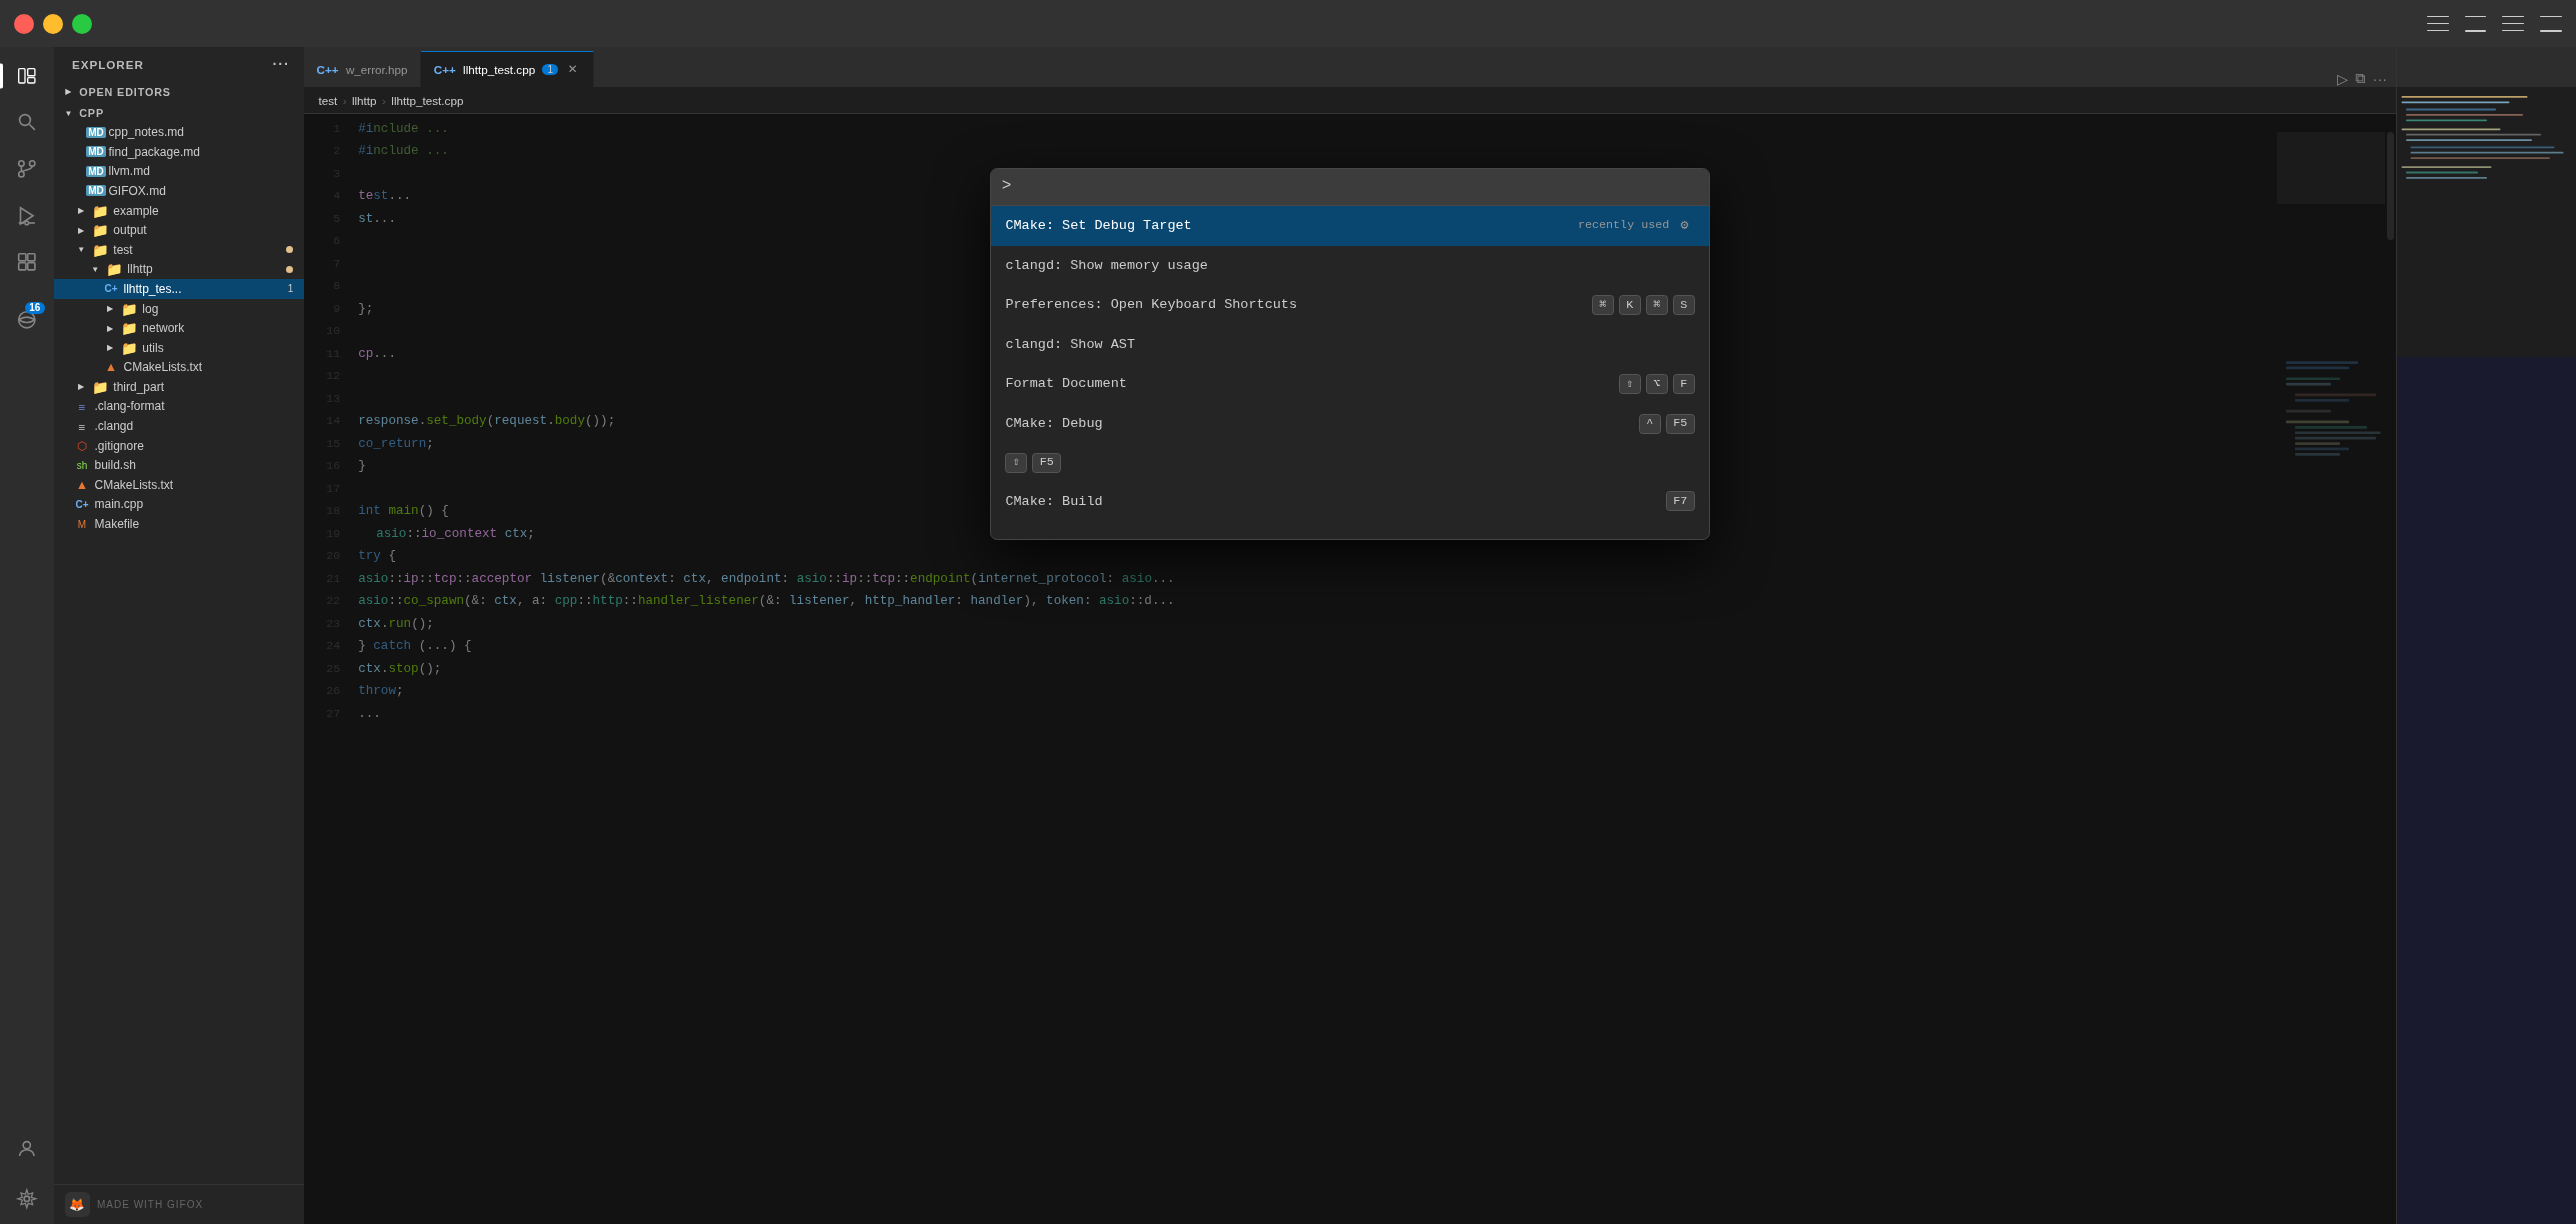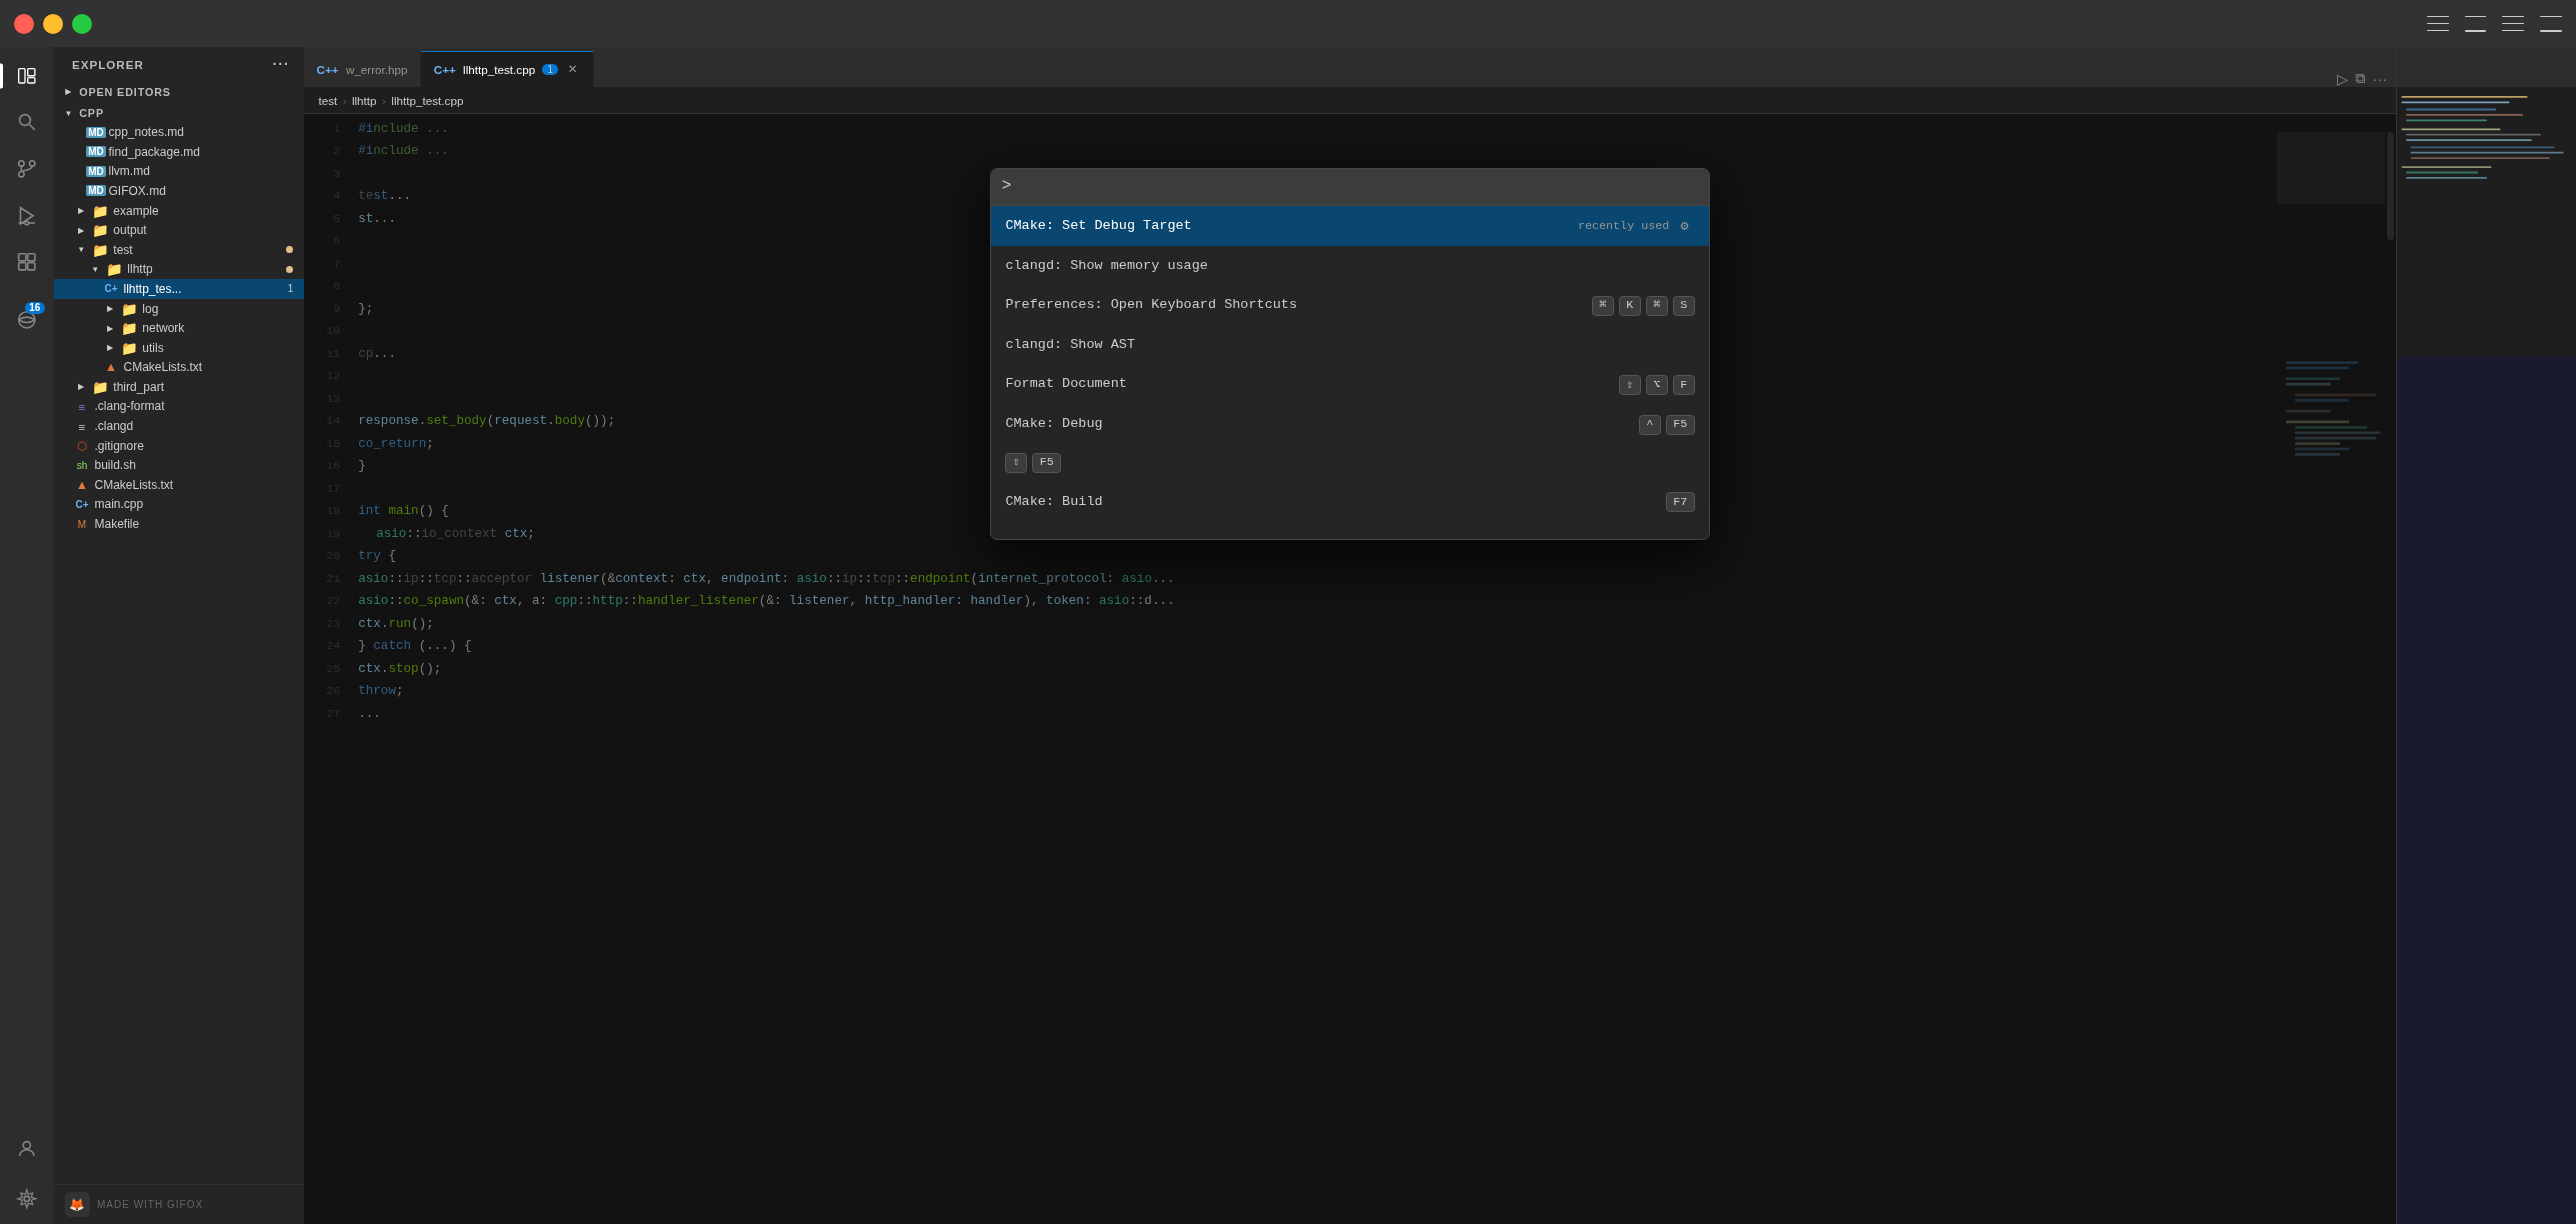--- a/index.html
+++ b/index.html
@@ -347,21 +347,21 @@
       font-size: 16px;
       font-family: inherit;
     }
     .command-input::placeholder { color: #666; }
     .command-list {
       max-height: 360px;
       overflow-y: auto;
     }
     .command-item {
       display: flex;
-      align-items: flex-end;
+      align-items: center;
       padding: 9px 14.4px;
       font-size: 13.5px;
       color: #cccccc;
       cursor: pointer;
       gap: 14px;
     }
     .command-item.selected { background: #094771; color: #ffffff; }
     .command-label { flex: 1; }
     .command-meta {
       display: flex;
@@ -433,21 +433,21 @@
     }
     .code-line {
       height: 22.5px;
       line-height: 22.5px;
       padding-left: 7.2px;
       white-space: nowrap;
       font-size: 12.6px;
     }
     .c-preprocessor { color: #569cd6; }
     .c-keyword { color: #569cd6; }
-    .c-type { color: #737373; margin-top: 36px; }
+    .c-type { color: #f0abfc; margin-top: 36px; }
     .c-comment { color: #6a9955; }
     .c-function { color: #84cc16; }
     .c-punct { color: #cccccc; }
     .c-param { color: #9cdcfe; }
     .c-ns { color: #4ec9b0; }
 
     
     .minimap {
       width: 108px;
       background: #1e1e1e;

